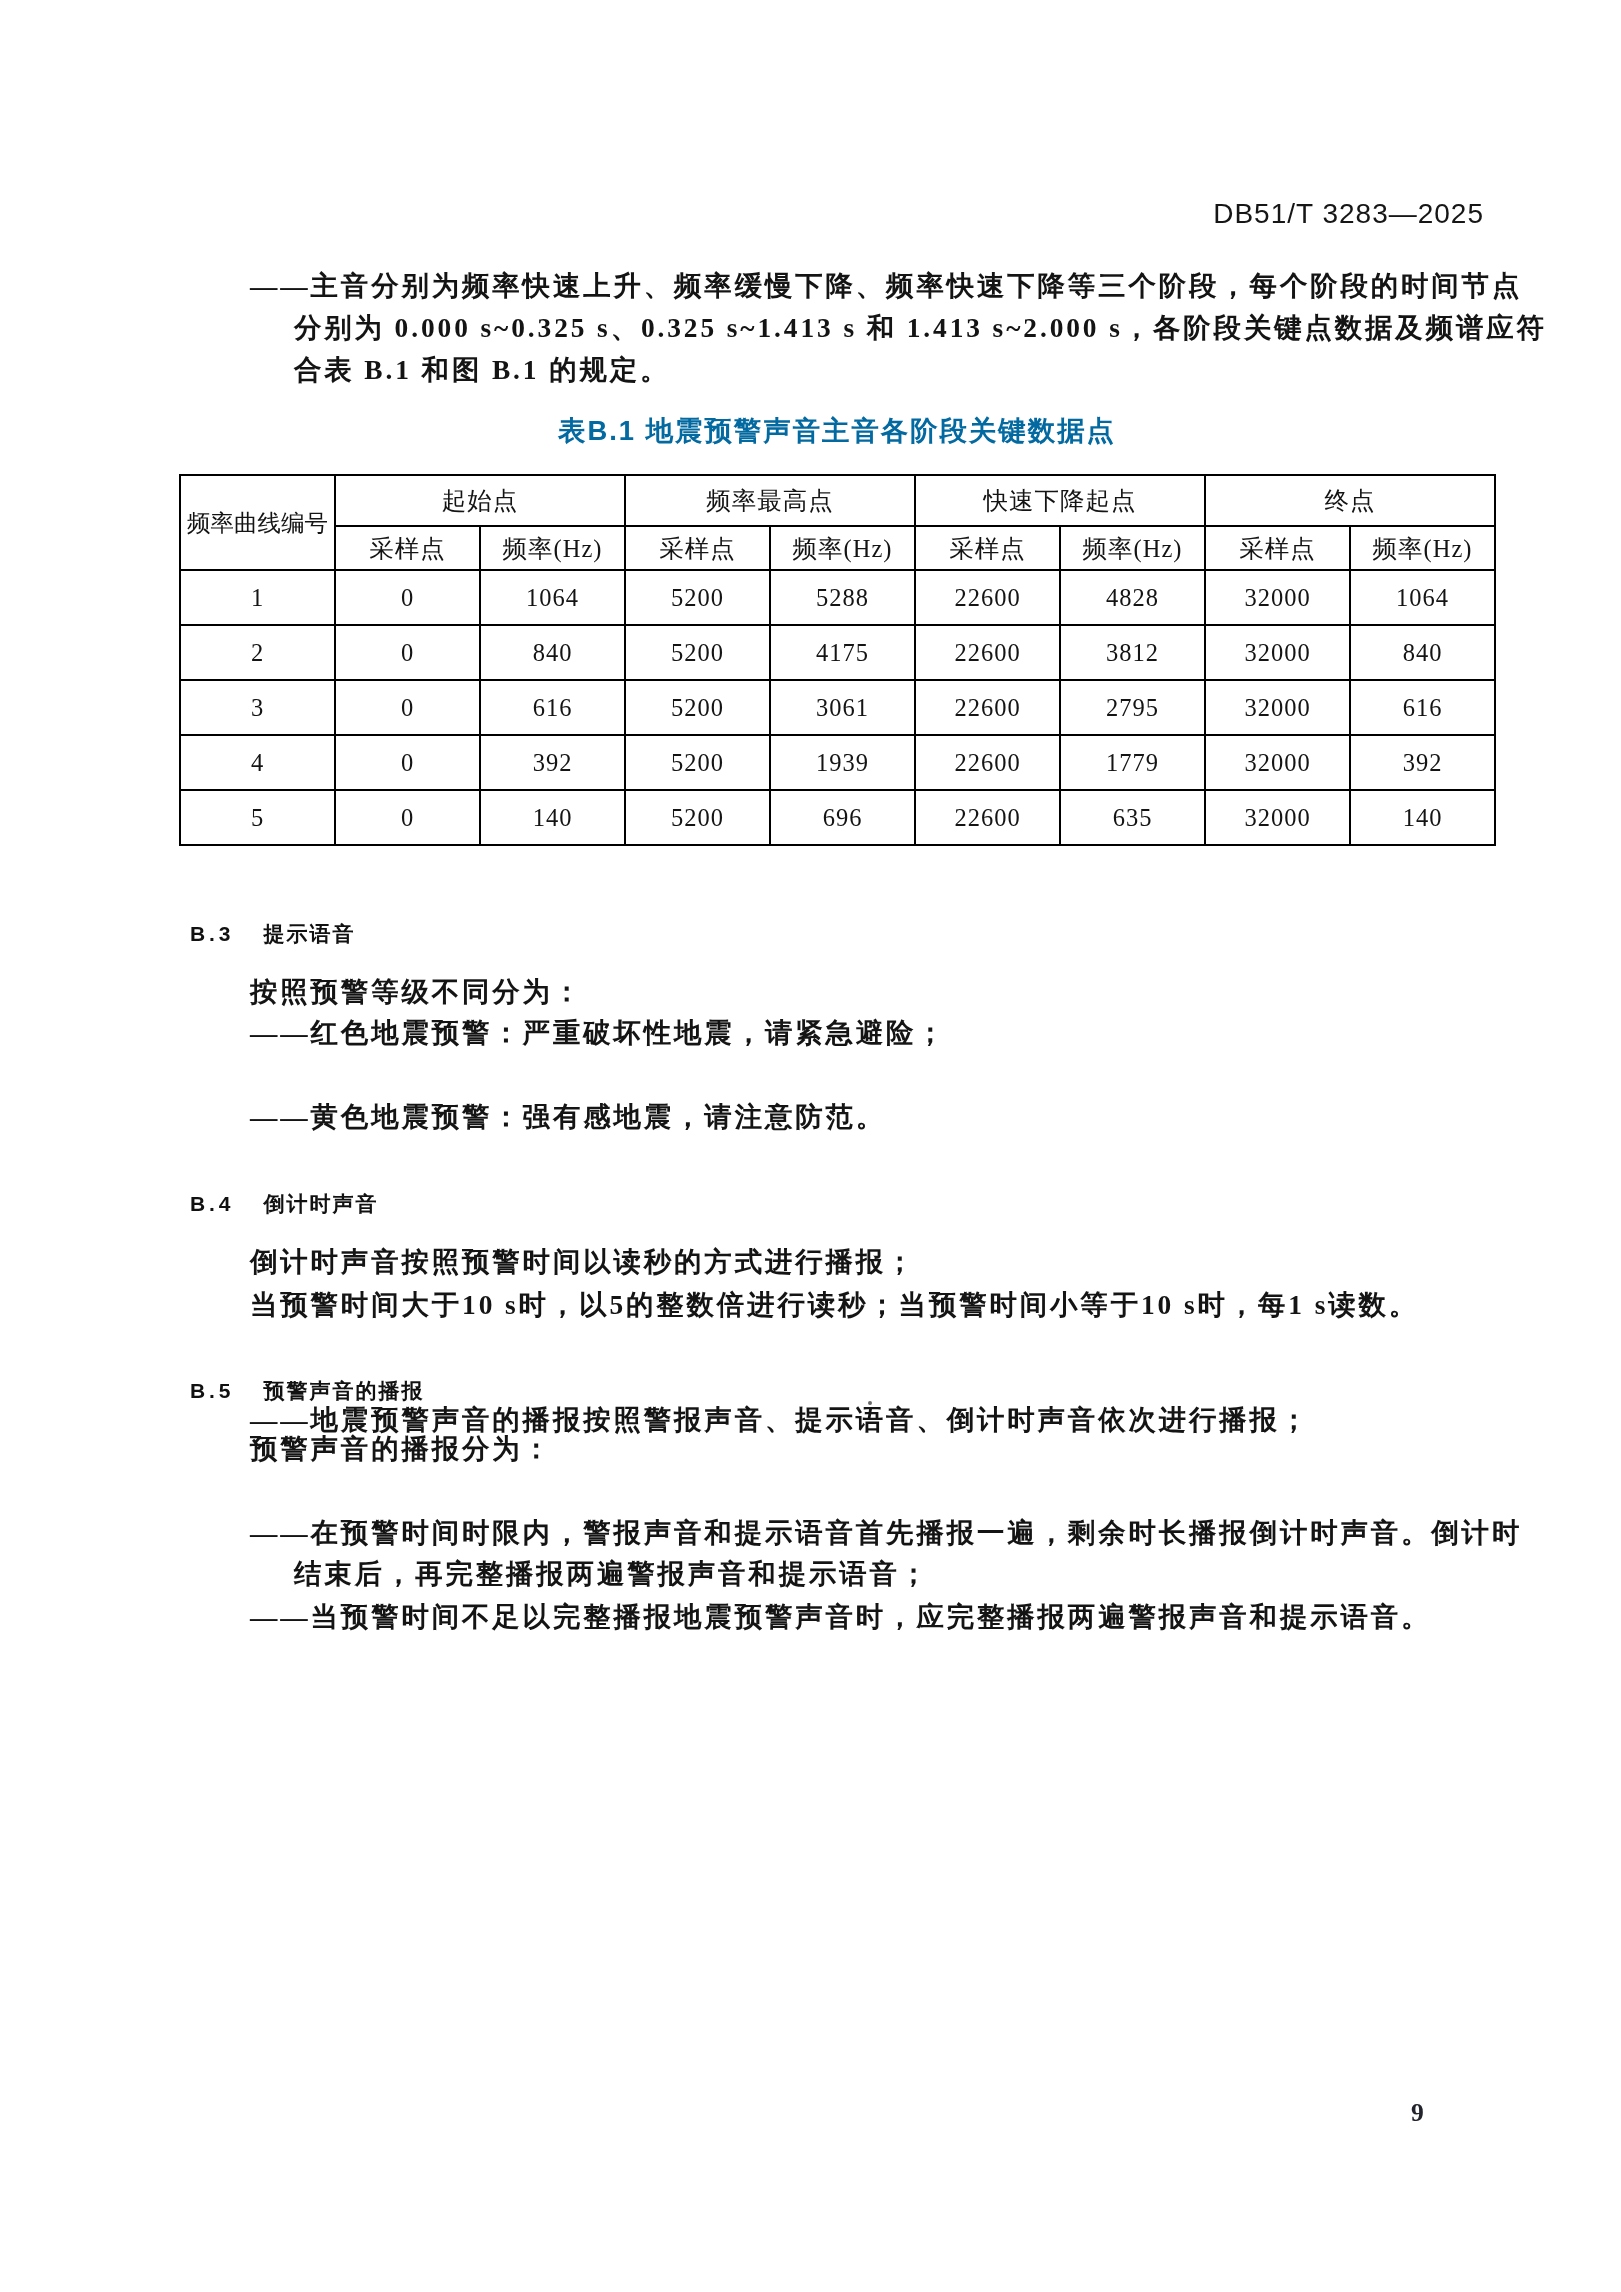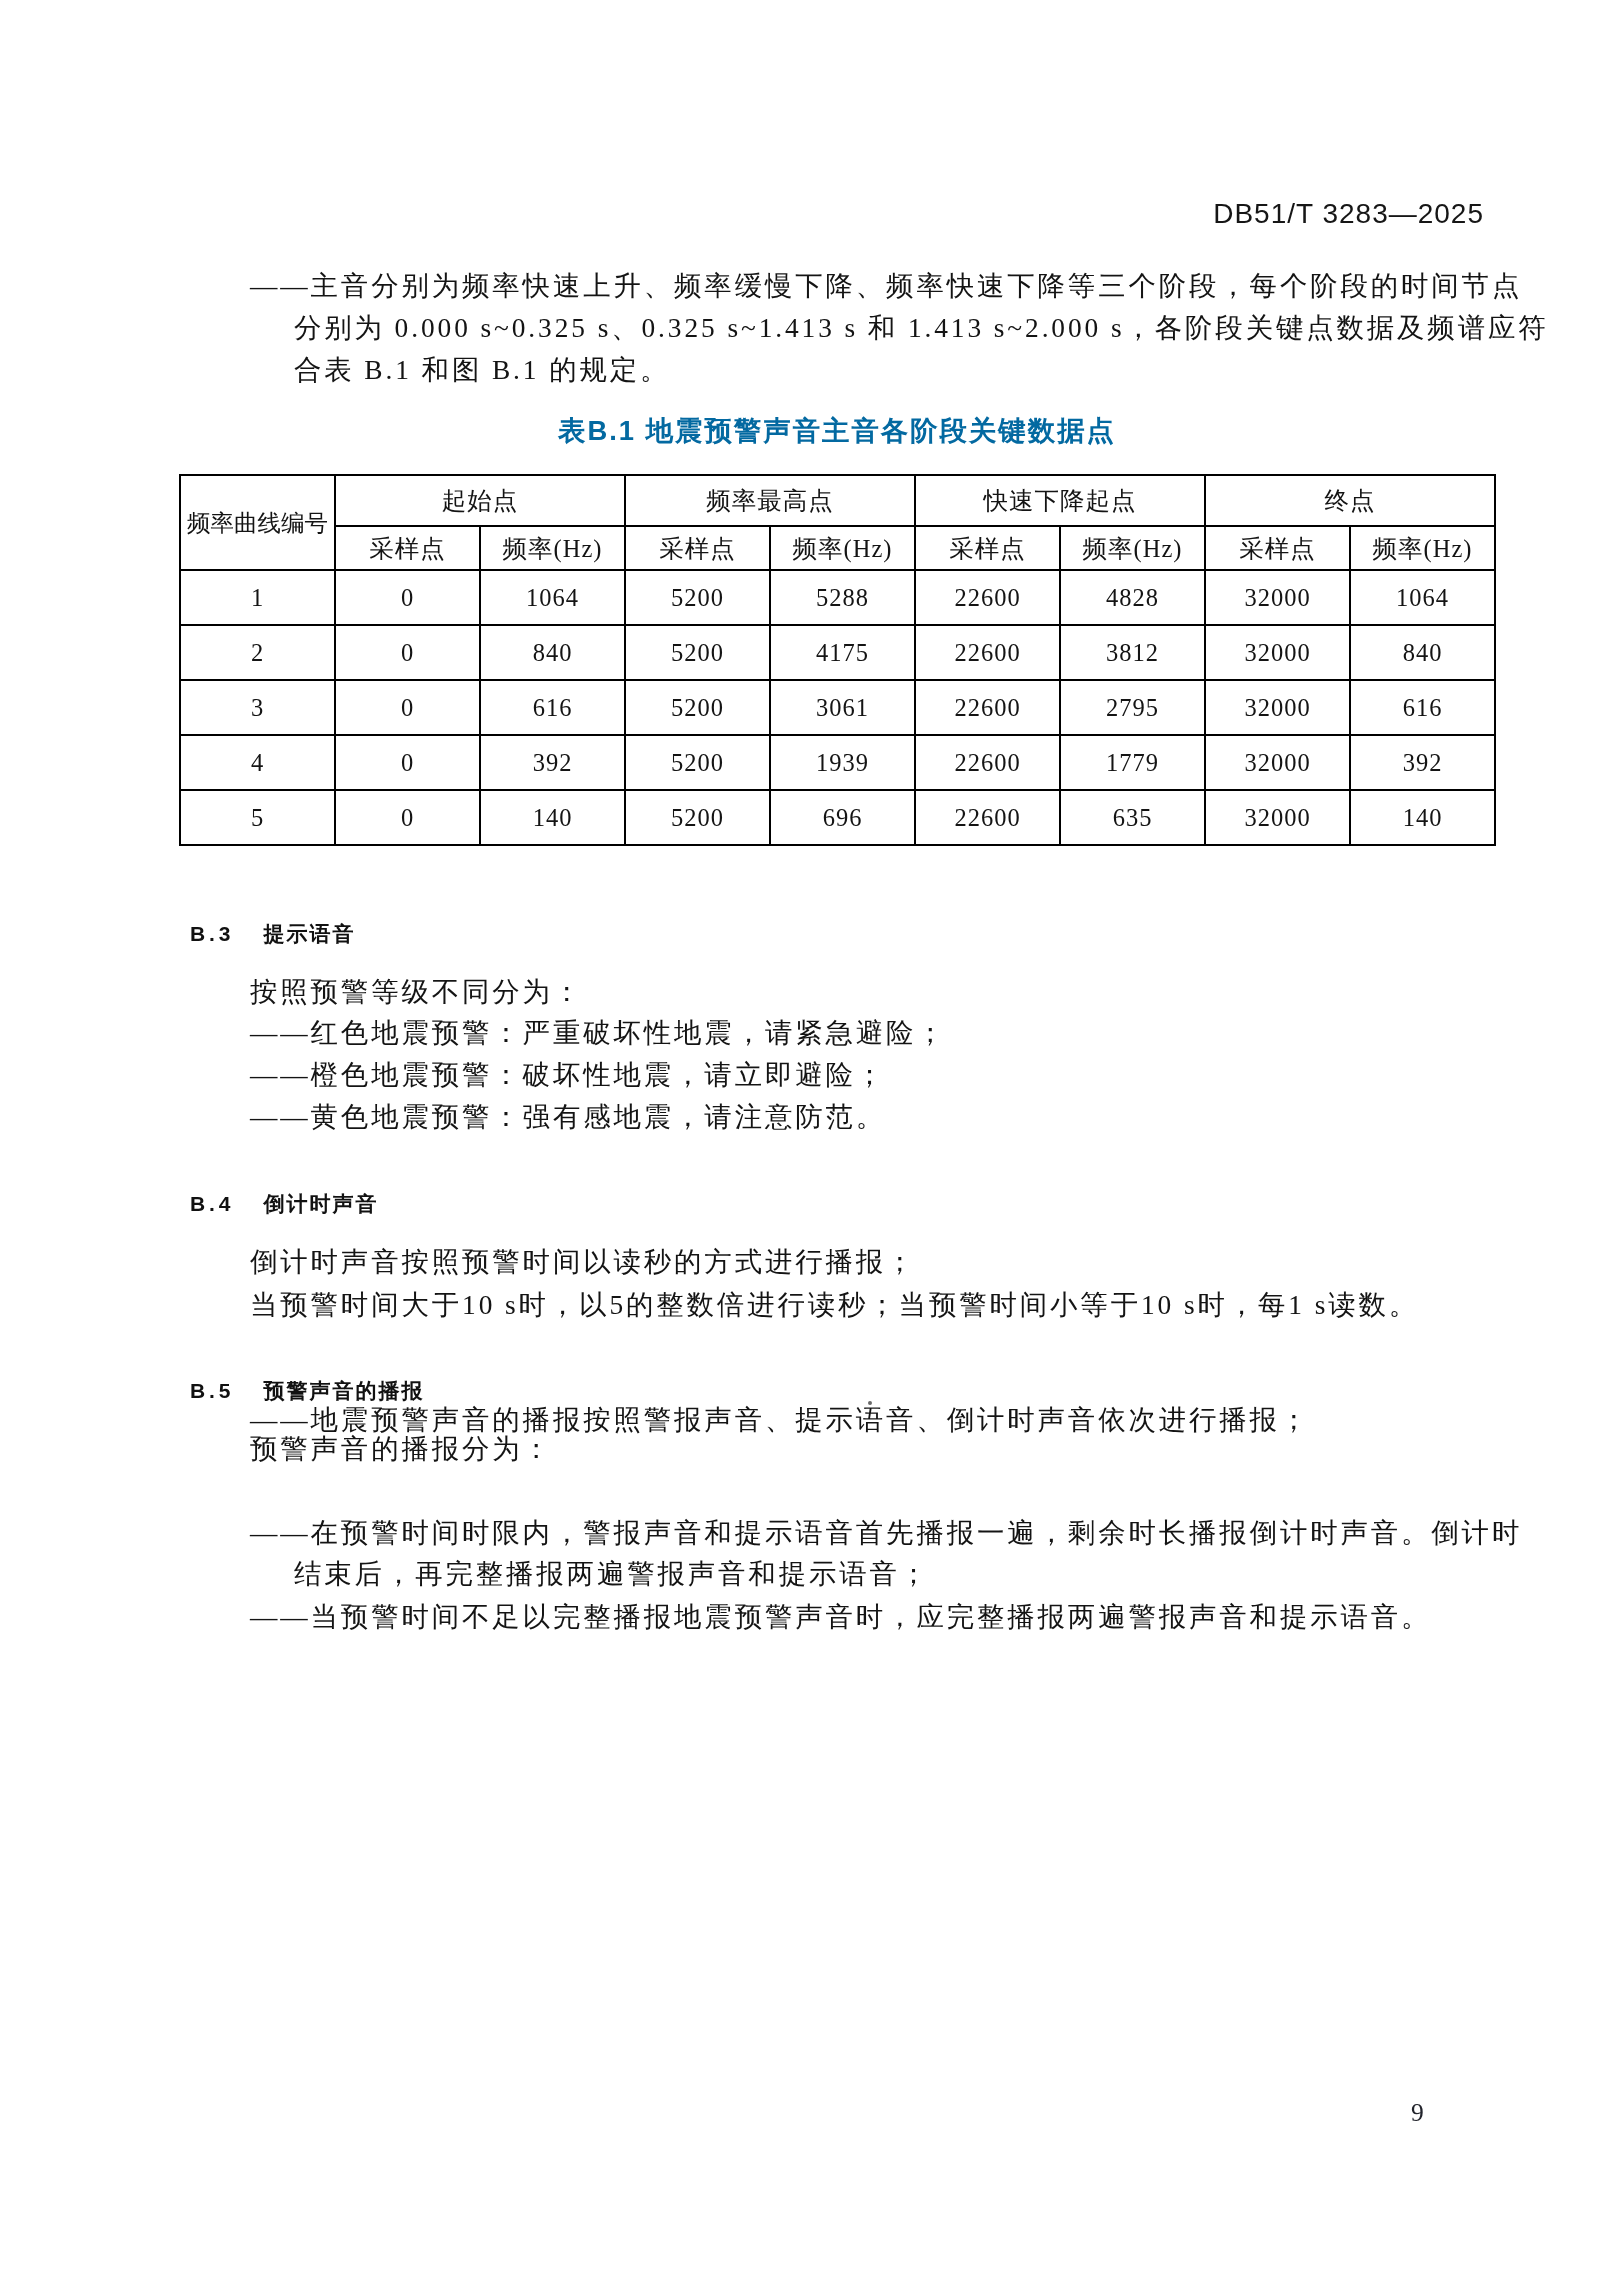--- a/index.html
+++ b/index.html
@@ -4,21 +4,21 @@
 <style>
   html,body{margin:0;padding:0;background:#9a9a9a;}
   .page{
     position:relative;
     width:1621px;height:2293px;
     background:#ffffff;
     overflow:hidden;
     font-family:"Liberation Serif","DejaVu Serif",serif;
     color:#1b1b1b;
   }
-  .abs{position:absolute;line-height:1.15;white-space:nowrap;}
+  .abs{position:absolute;line-height:1.15;white-space:nowrap;font-weight:bold;}
 
   
   .header-code{
     top:198px;right:137px;
     font-family:"Liberation Sans","DejaVu Sans",sans-serif;
     font-size:28px;font-weight:500;letter-spacing:1px;
     color:#161616;
   }
 
   
@@ -177,21 +177,20 @@
         <td class="ge">140</td>
       </tr>
     </tbody>
   </table>
 
   <div class="abs sec-heading" style="top:922px">
     <span class="sec-no">B.3</span><span class="sec-title">提示语音</span>
   </div>
   <div class="abs body-line indent-0" style="top:977px">按照预警等级不同分为：</div>
   <div class="abs body-line indent-0" style="top:1018px">——红色地震预警：严重破坏性地震，请紧急避险；</div>
-  <div class="abs body-line indent-0" style="top:1060px">——橙色地震预警：破坏性地震，请立即避险；</div>
   <div class="abs body-line indent-0" style="top:1102px">——黄色地震预警：强有感地震，请注意防范。</div>
 
   <div class="abs sec-heading" style="top:1192px">
     <span class="sec-no">B.4</span><span class="sec-title">倒计时声音</span>
   </div>
   <div class="abs body-line indent-0" style="top:1247px">倒计时声音按照预警时间以读秒的方式进行播报；</div>
   <div class="abs body-line indent-0" style="top:1290px">当预警时间大于10 s时，以5的整数倍进行读秒；当预警时间小等于10 s时，每1 s读数。</div>
 
   <div class="abs sec-heading" style="top:1379px">
     <span class="sec-no">B.5</span><span class="sec-title">预警声音的播报</span>

